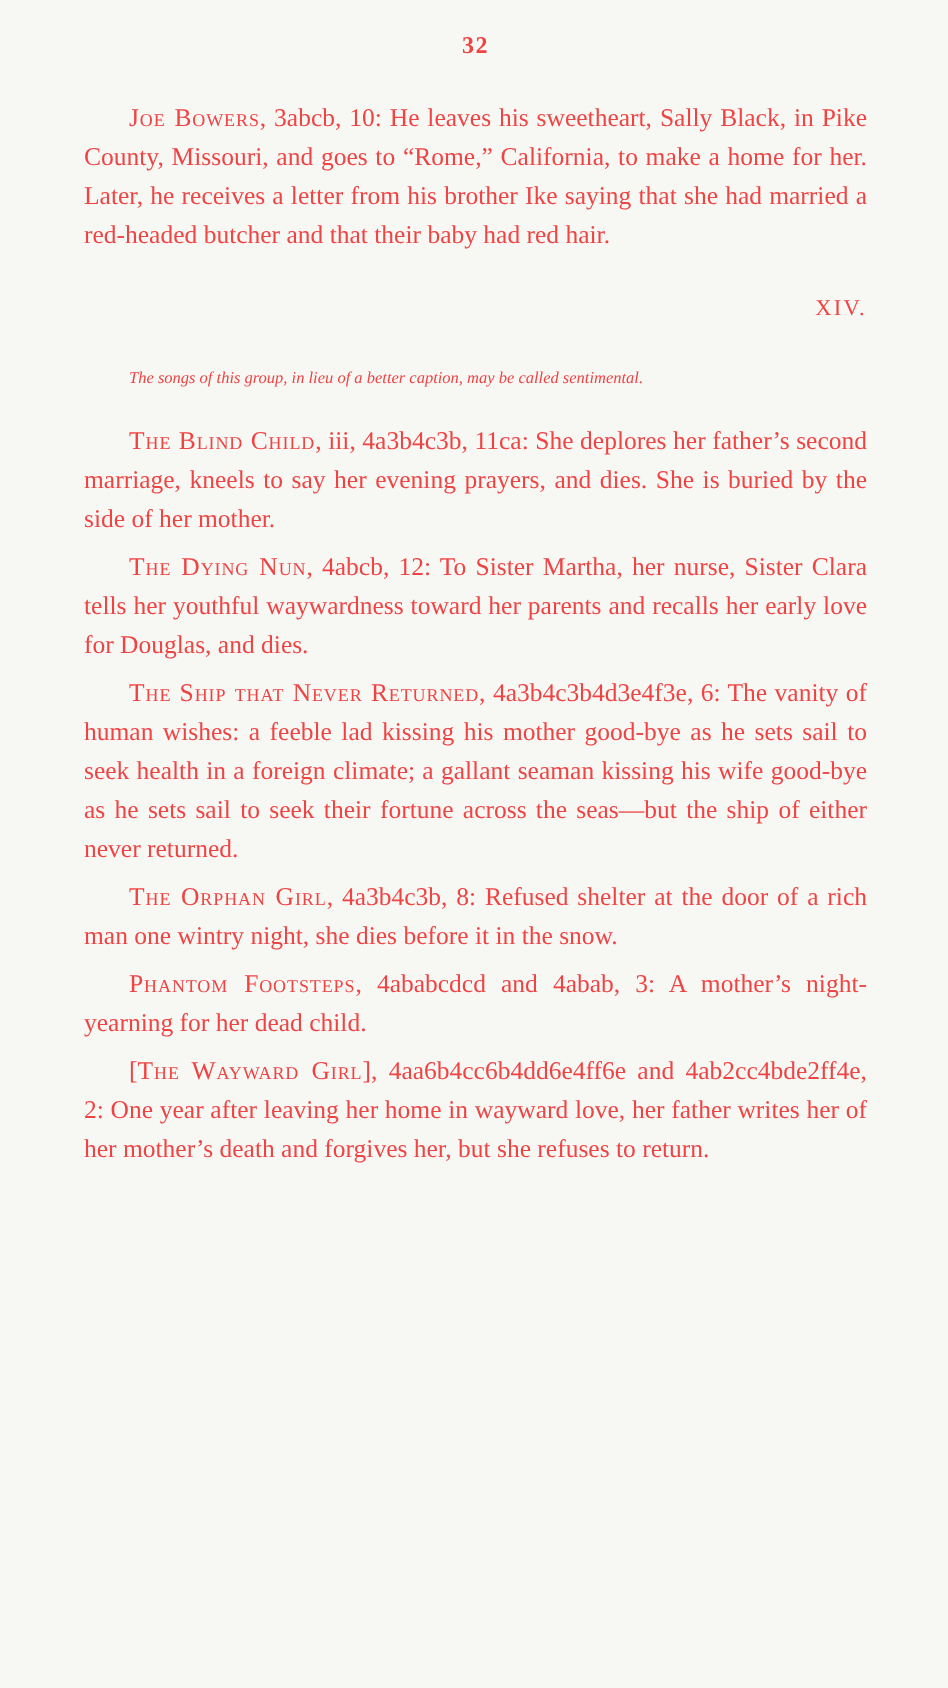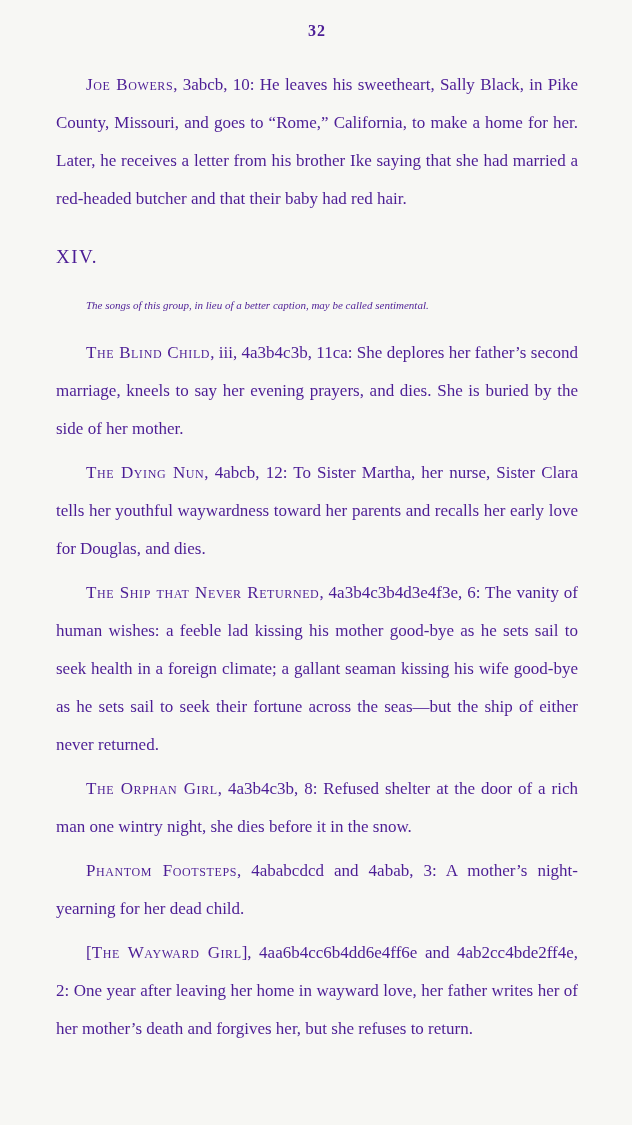--- a/index.html
+++ b/index.html
@@ -5,48 +5,48 @@
   html, body { margin: 0; padding: 0; background: #e9e9e7; }
   .page {
     position: relative;
     width: 632px;
     height: 1125px;
     margin: 0 auto;
     background: #f7f7f4;
     box-sizing: border-box;
     padding: 22px 54px 0 56px;
     font-family: "Liberation Serif", "DejaVu Serif", serif;
-    color: #4c1d95;
+    color: #ef4444;
     overflow: hidden;
   }
   .page-number {
     text-align: center;
     font-size: 16px;
     font-weight: bold;
     letter-spacing: 1px;
     margin-bottom: 26px;
   }
   .para {
     font-size: 17px;
-    line-height: 38px;
+    line-height: 26px;
     text-align: justify;
     text-indent: 30px;
     margin: 0 0 6px 0;
   }
   .intro {
     font-size: 11px;
     line-height: 26px;
     font-style: italic;
     text-align: justify;
     text-indent: 30px;
     margin: 0 0 16px 0;
   }
   .section-heading {
-    text-align: left;
-    font-size: 19px;
+    text-align: right;
+    font-size: 15px;
     letter-spacing: 1.5px;
     margin: 28px 0 24px 0;
   }
   .sc {
     font-variant: small-caps;
     letter-spacing: 0.6px;
   }
   .n { }
 </style>
 </head>

